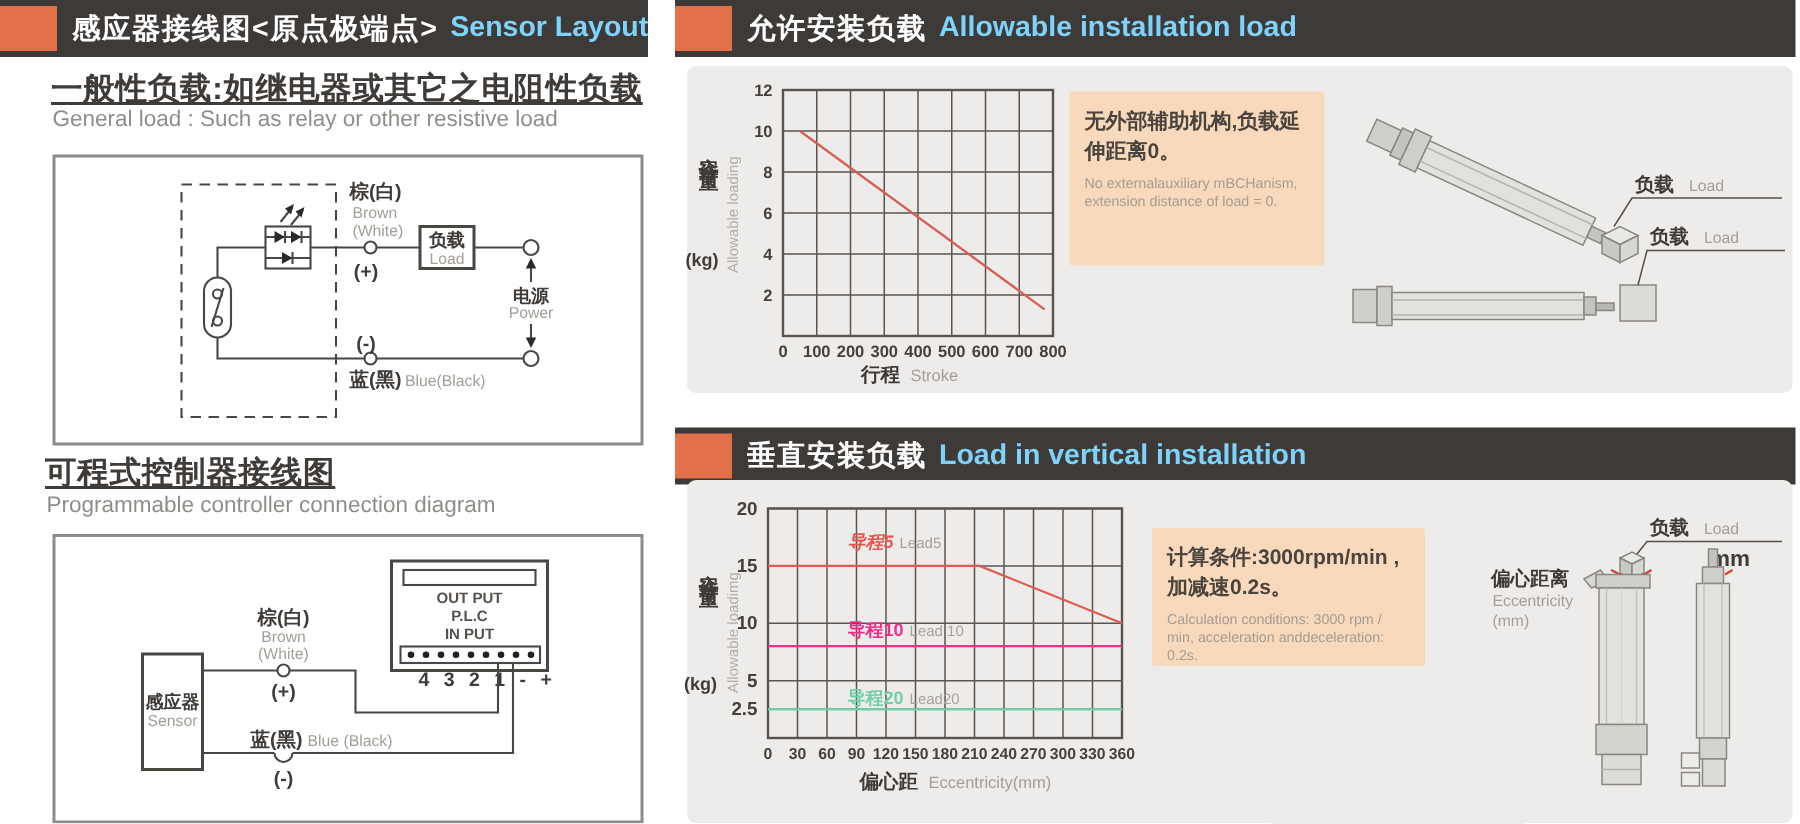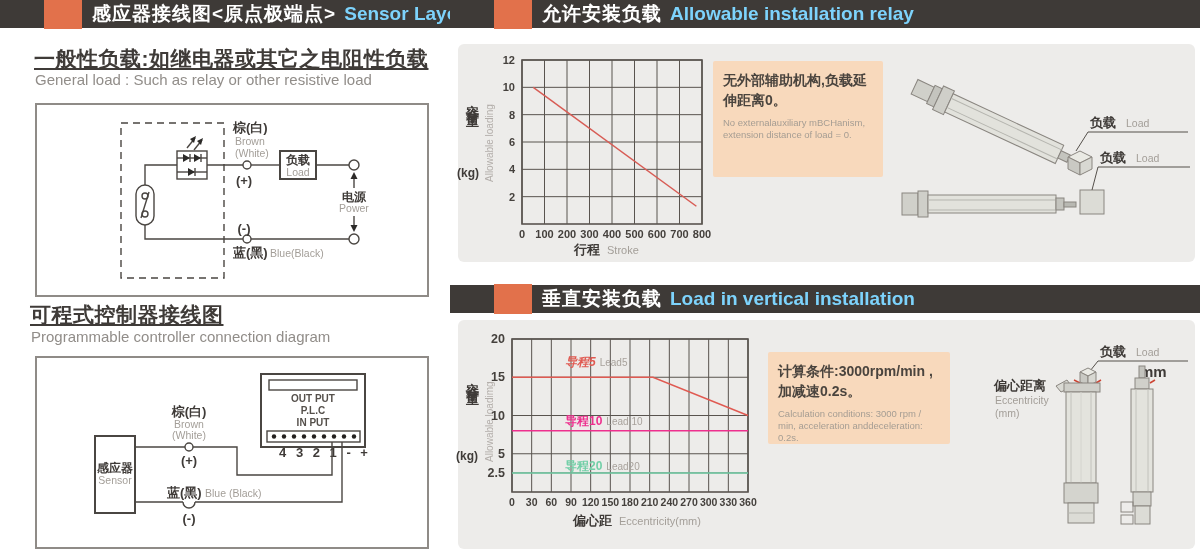--- a/index.html
+++ b/index.html
@@ -1,20 +1,20 @@
 <!DOCTYPE html>
 <html><head>
 <meta charset="utf-8">
 <style>
   html,body{margin:0;padding:0;background:#ffffff;}
   .page{position:relative;width:1200px;height:549px;background:#ffffff;overflow:hidden;
         font-family:"Liberation Sans",sans-serif;color:#3f3b38;}
 
   
-  .bar{position:absolute;height:28px;background:#3e3a37;display:flex;align-items:center;padding-left:44px;}
+  .bar{position:absolute;height:38px;background:#3e3a37;display:flex;align-items:center;}
   .bar-sq{width:38px;height:30px;background:#e2714b;flex:0 0 38px;}
   .bar-cn{color:#ffffff;font-size:19px;font-weight:700;margin-left:10px;letter-spacing:1px;white-space:nowrap;}
   .bar-en{color:#7dd3fc;font-size:19px;font-weight:700;margin-left:8px;white-space:nowrap;}
 
   
   .sec-title-cn{position:absolute;font-size:21px;font-weight:700;color:#3f3b38;letter-spacing:.5px;white-space:nowrap;text-decoration:underline;}
   .sec-title-en{position:absolute;font-size:15px;color:#918d89;white-space:nowrap;}
   .diagram-box{position:absolute;background:#ffffff;border:2px solid #8f8b87;}
 
   
@@ -174,21 +174,21 @@
       <text class="ccn" x="152" y="107" text-anchor="middle">(+)</text>
       <text class="ccn" x="130" y="139">蓝(黑)</text>
       <text class="cen" x="168" y="139">Blue (Black)</text>
       <text class="ccn" x="152" y="165" text-anchor="middle">(-)</text>
     </svg>
   </div>
 
   <header class="bar" style="left:450px;top:8;width:747px;">
     <span class="bar-sq"></span>
     <span class="bar-cn">允许安装负载</span>
-    <span class="bar-en">Allowable installation relay</span>
+    <span class="bar-en">Allowable installation load</span>
   </header>
 
   <div class="panel" style="left:458px;top:44px;width:737px;height:218px;"></div>
 
   <div class="ylab-cn" style="left:463px;top:94px;">容许荷重</div>
   <div class="ylab-kg" style="left:457px;top:166px;">(kg)</div>
   <div class="ylab-en" style="left:484px;top:182px;">Allowable loading</div>
 
   <svg id="chart1" width="256" height="208" viewBox="0 0 256 208" style="left:460px;top:52px;">
       <line x1="62" y1="8" x2="62" y2="172" stroke="#59544f" stroke-width="1"></line>

